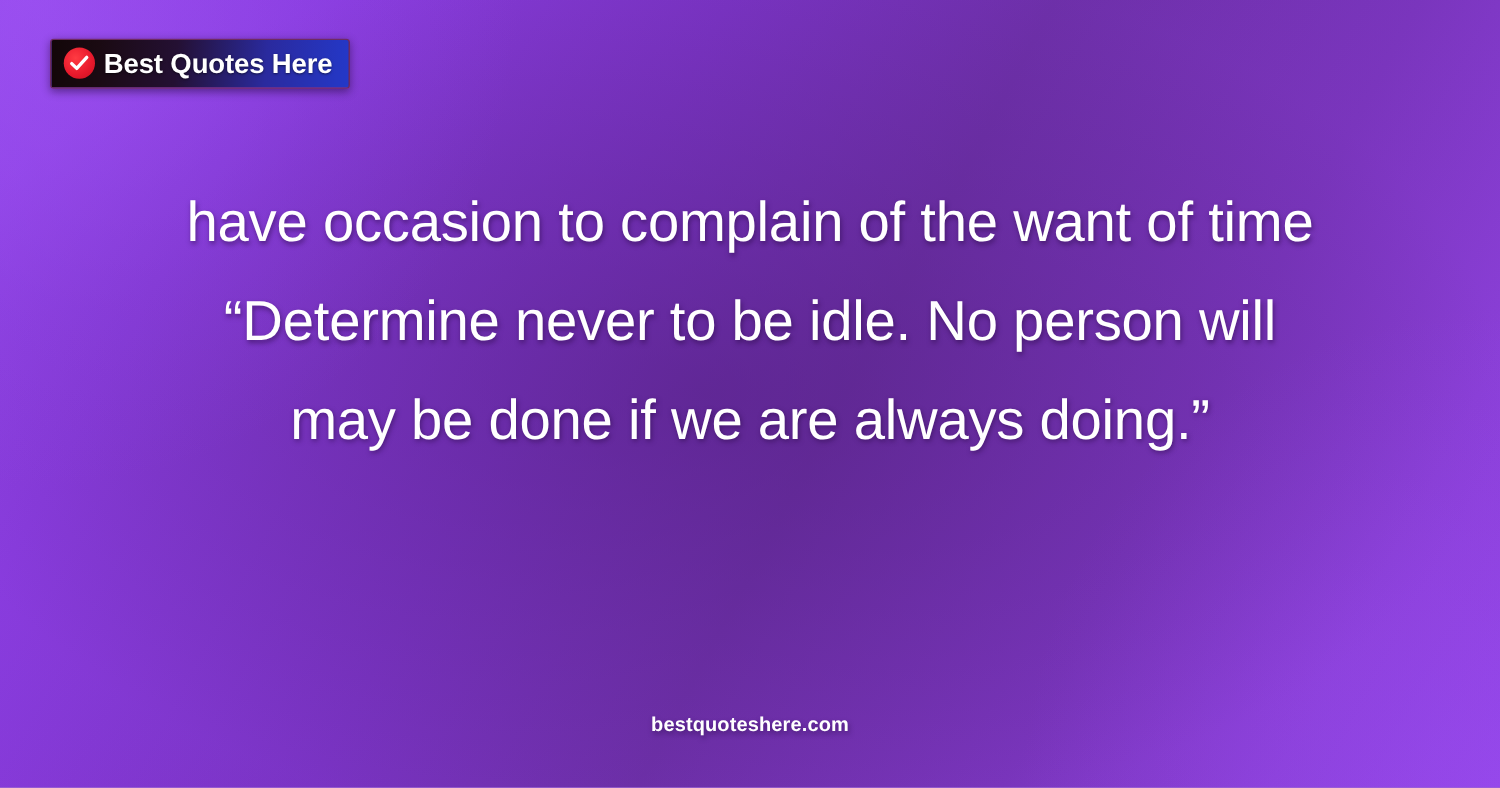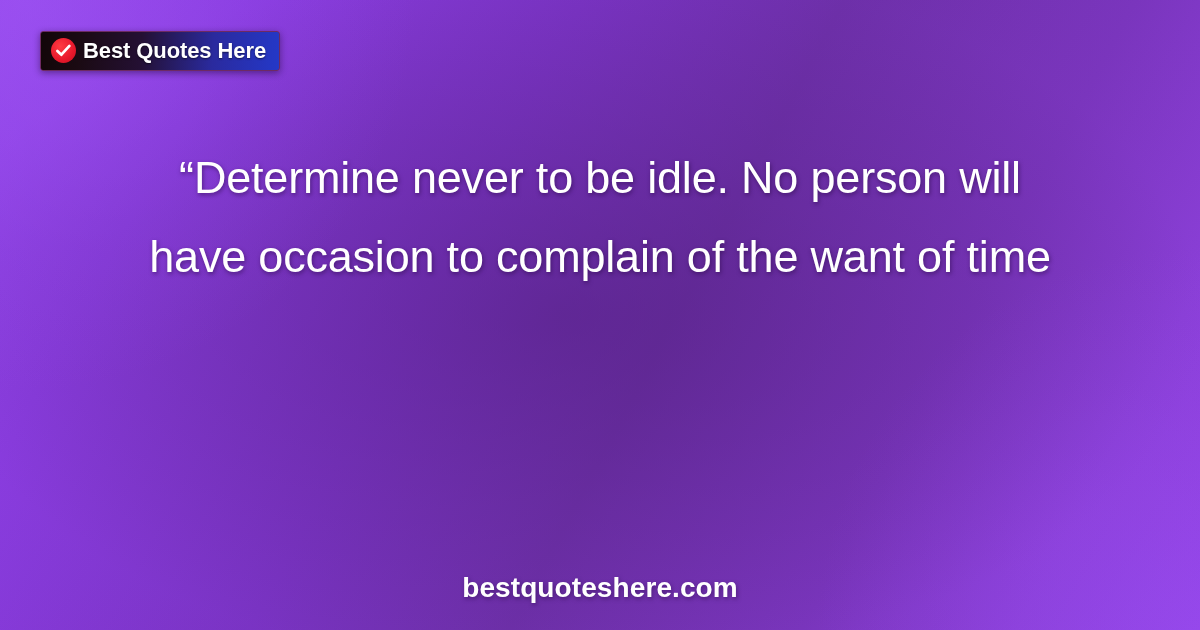--- a/index.html
+++ b/index.html
@@ -132,21 +132,21 @@
     text-shadow: 1px 2px 4px rgba(42, 10, 70, 0.5);
   }
 
   .footer-url {
     position: absolute;
     left: 0;
     right: 0;
     top: 572px;
     text-align: center;
     color: #ffffff;
-    font-size: 28px;
+    font-size: 16px;
     font-weight: bold;
     letter-spacing: 0.1px;
     text-shadow: 1px 2px 4px rgba(42, 10, 70, 0.5);
   }
 </style>
 </head>
 <body>
 
 <div class="poster">
 
@@ -158,20 +158,21 @@
   <div class="badge">
     <span class="badge-check">
       <svg viewBox="0 0 25 25" xmlns="http://www.w3.org/2000/svg">
         <path d="M6.4 12.9 L10.4 16.7 L18.4 7.9" fill="none" stroke="#ffffff" stroke-width="2.7" stroke-linecap="round" stroke-linejoin="round"></path>
       </svg>
     </span>
     <span class="badge-text">Best Quotes Here</span>
   </div>
 
   <div class="quote-block">
+    <div class="quote-line">have occasion to complain of the want of time</div>
     <div class="quote-line">“Determine never to be idle. No person will</div>
-    <div class="quote-line">have occasion to complain of the want of time</div>
+    <div class="quote-line">may be done if we are always doing.”</div>
   </div>
 
 
   <div class="footer-url">bestquoteshere.com</div>
 
 </div>
 
 </body></html>

